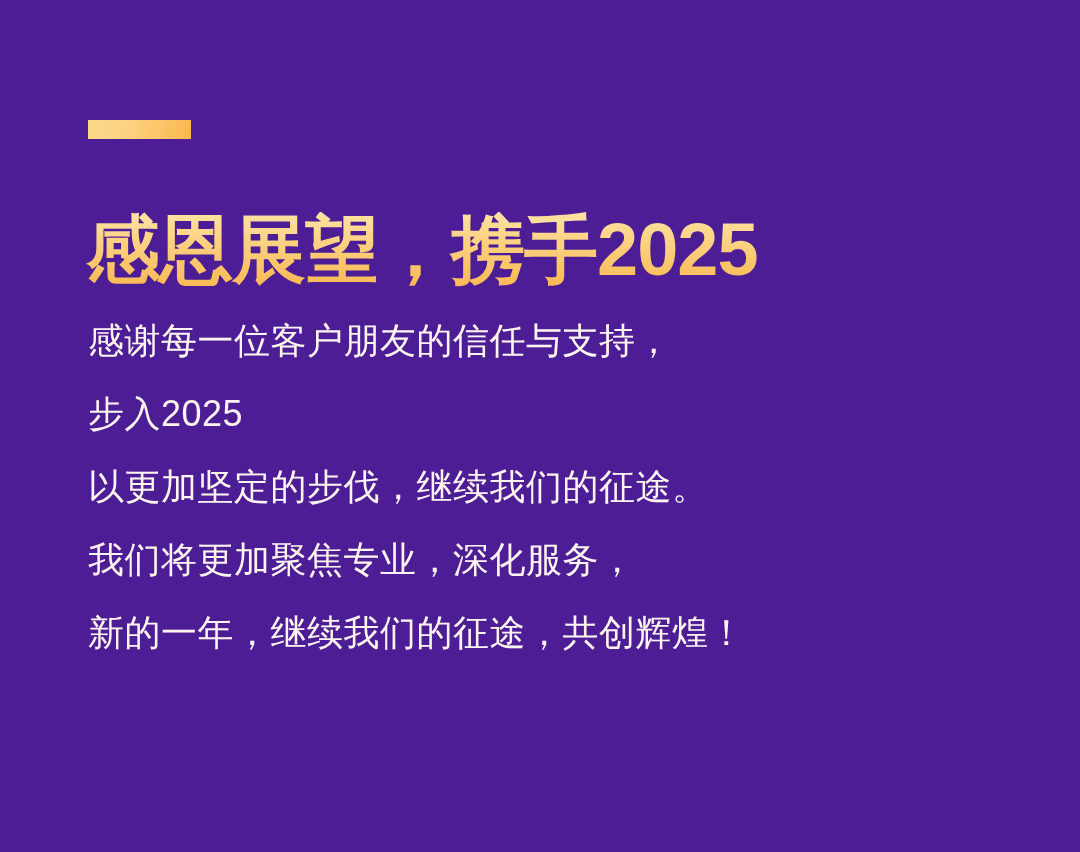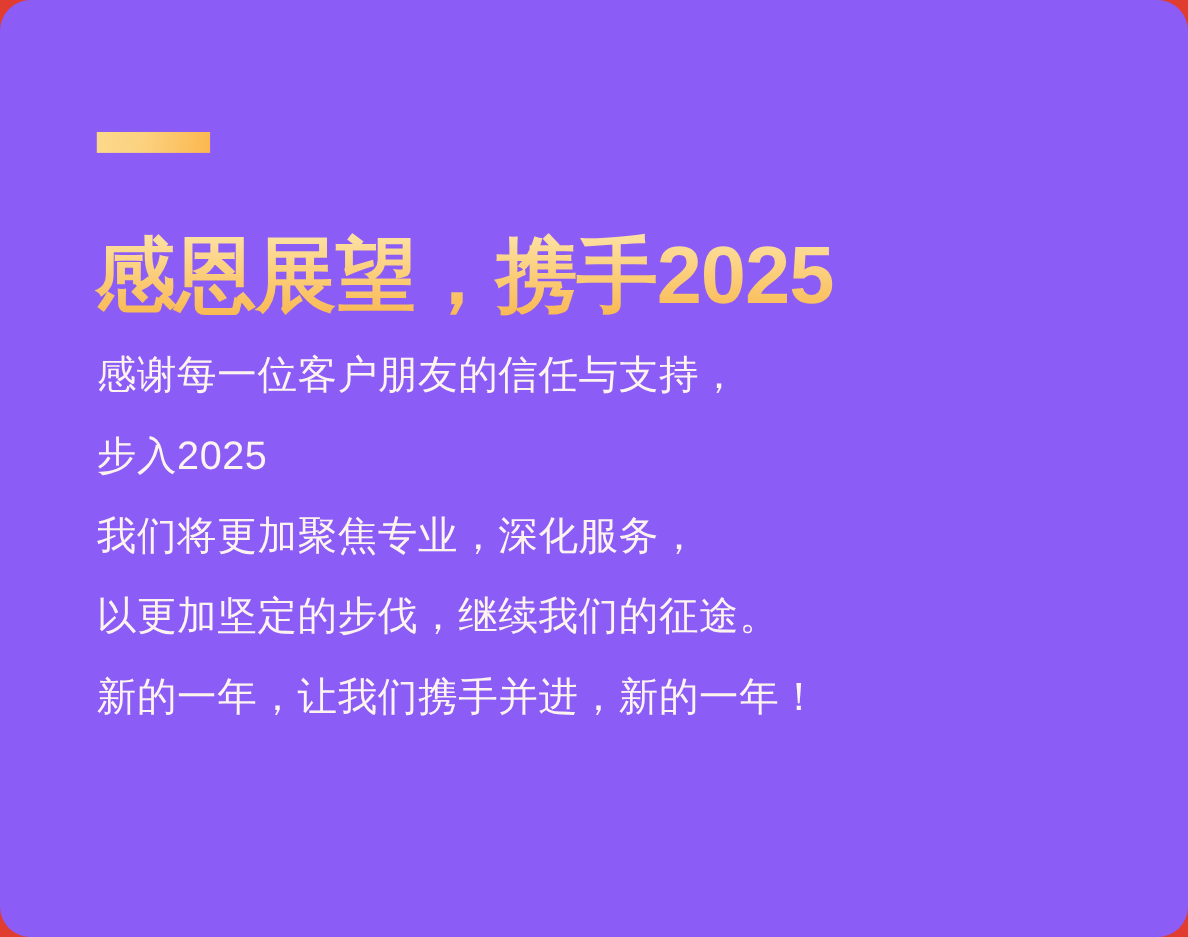--- a/index.html
+++ b/index.html
@@ -12,23 +12,22 @@
     height: 852px;
     background: #e03c30;
     font-family: "Liberation Sans", "DejaVu Sans", sans-serif;
     overflow: hidden;
   }
 
   .poster {
     position: relative;
     width: 1080px;
     height: 852px;
-    background: #8b5cf6;
+    background: #4c1d95;
     box-sizing: border-box;
-    border-radius: 28px;
   }
 
   .accent-bar {
     position: absolute;
     left: 88px;
     top: 120px;
     width: 103px;
     height: 19px;
     background: linear-gradient(100deg, #fbd98a 0%, #fcd280 40%, #fbb74e 100%);
   }
@@ -77,18 +76,18 @@
 
 <div class="poster">
 
   <div class="accent-bar"></div>
 
   <h1 class="headline">感恩展望，携手2025</h1>
 
   <div class="body-copy">
     <p class="body-line">感谢每一位客户朋友的信任与支持，</p>
     <p class="body-line">步入2025</p>
+    <p class="body-line">以更加坚定的步伐，继续我们的征途。</p>
     <p class="body-line">我们将更加聚焦专业，深化服务，</p>
-    <p class="body-line">以更加坚定的步伐，继续我们的征途。</p>
-    <p class="body-line">新的一年，让我们携手并进，新的一年！</p>
+    <p class="body-line">新的一年，继续我们的征途，共创辉煌！</p>
   </div>
 
 </div>
 
 </body></html>

